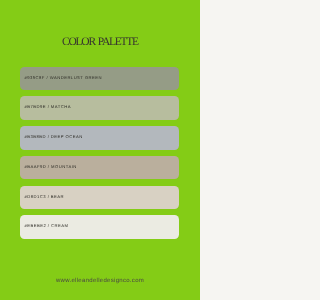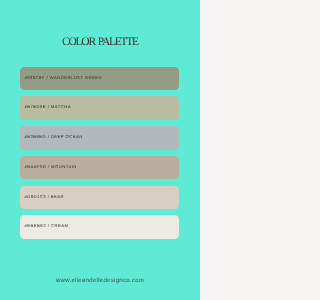--- a/index.html
+++ b/index.html
@@ -1,21 +1,21 @@
 <!DOCTYPE html>
 <html><head>
 <meta charset="utf-8">
 <title>Color Palette</title>
 <style>
   html,body{margin:0;padding:0;}
   body{width:200px;height:300px;overflow:hidden;background:#f6f5f2;
        font-family:"Liberation Sans",sans-serif;
        -webkit-font-smoothing:antialiased;text-rendering:geometricPrecision;}
 
-  .page{position:relative;width:200px;height:300px;background:#5eead4;overflow:hidden;}
+  .page{position:relative;width:200px;height:300px;background:#84cc16;overflow:hidden;}
 
   .title{position:absolute;left:0;top:34.5px;width:200px;text-align:center;
          font-family:"Liberation Serif",serif;font-size:11.5px;line-height:14px;
          letter-spacing:-1.25px;word-spacing:1.4px;color:#37352f;
          will-change:opacity;backface-visibility:hidden;}
 
   .swatch-list{position:absolute;left:20.2px;top:66.6px;width:159px;height:171px;}
 
   .sw{position:absolute;left:0;width:159px;height:23.4px;border-radius:4.5px;
       display:flex;align-items:center;}

